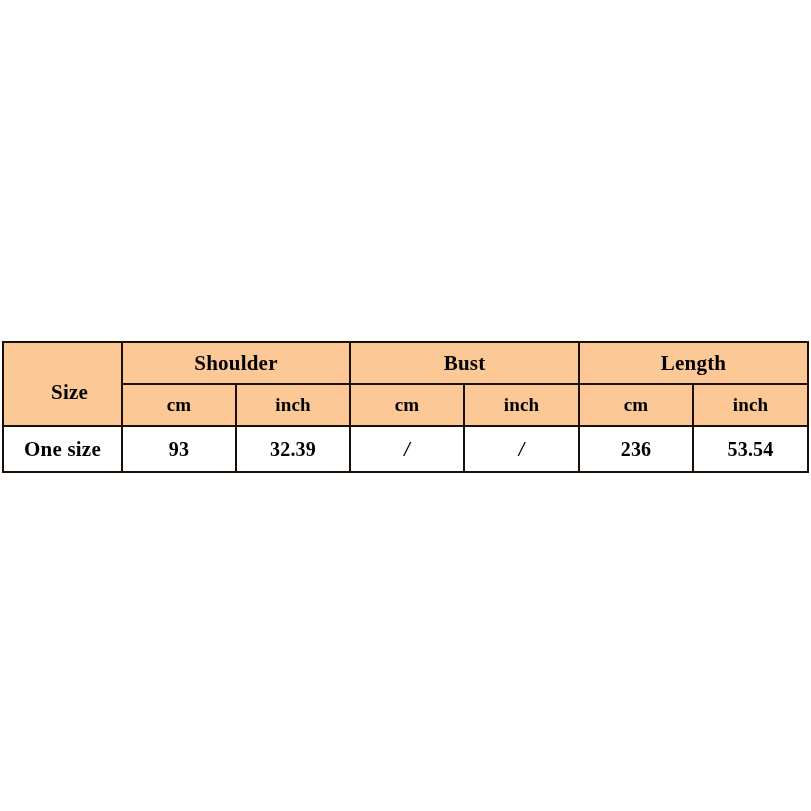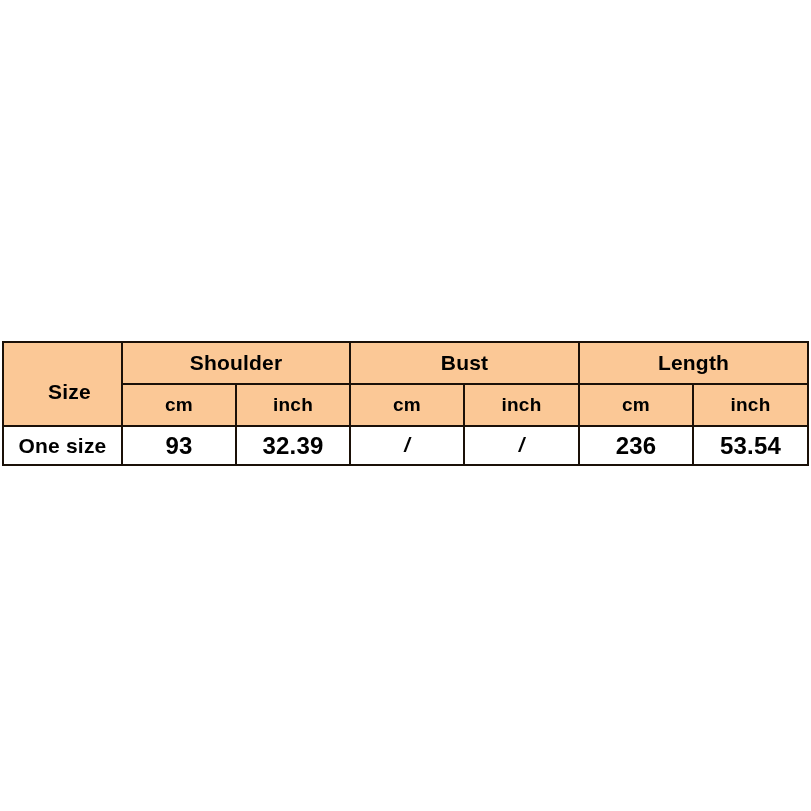--- a/index.html
+++ b/index.html
@@ -39,53 +39,53 @@
 
   table.size-chart td,
   table.size-chart th {
     border: 2px solid #1a1008;
     padding: 0;
     margin: 16px;
     text-align: center;
     vertical-align: middle;
     color: #000000;
     font-weight: bold;
-    font-family: Liberation Sans, sans-serif;
+    font-family: Liberation Serif, serif;
   }
 
   
   .hdr {
     background: #fbc896;
   }
 
   
   .r-group { height: 42px; }
   .r-unit  { height: 42px; }
-  .r-data  { height: 39px; }
+  .r-data  { height: 46px; }
 
   
   .t-size-label {
     font-size: 21px;
     letter-spacing: 0.2px;
   }
   .t-group {
     font-size: 21px;
     letter-spacing: 0.2px;
   }
   .t-unit {
     font-size: 19px;
     letter-spacing: 0.2px;
     font-weight: bold;
   }
   .t-row-head {
     font-size: 21px;
     letter-spacing: 0.2px;
   }
   .t-value {
-    font-size: 24px;
+    font-size: 20px;
     letter-spacing: 0.2px;
   }
   .t-value.na {
     font-style: italic;
     font-size: 20px;
   }
 
   
   col.c-size { width: 119px; }
   col.c-shcm { width: 114px; }

